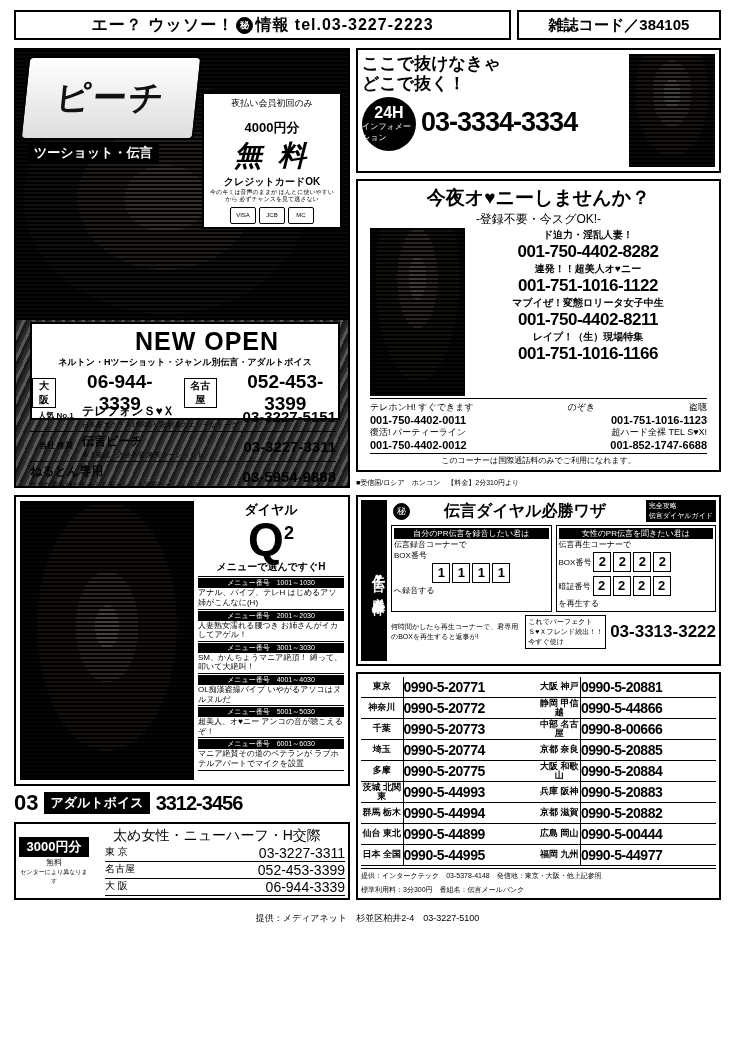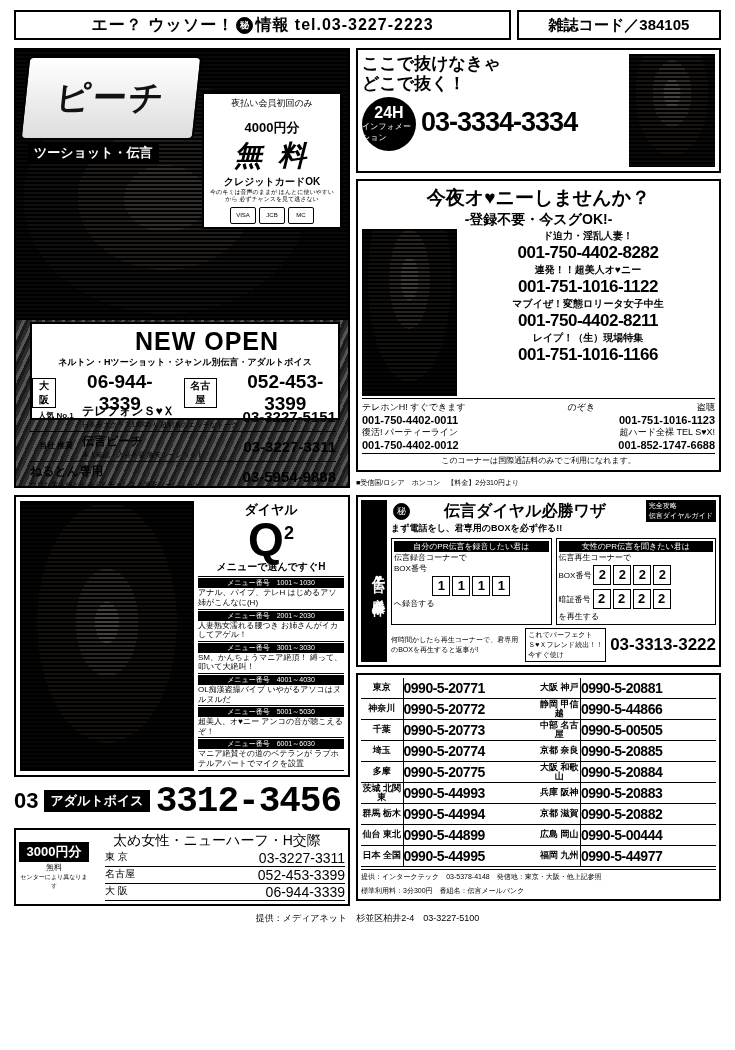--- a/index.html
+++ b/index.html
@@ -54,23 +54,23 @@
   .nuke{height:125px;padding:4px;display:flex;}
   .nuke-left{flex:1;}
   .nuke-head{font-size:17px;font-weight:bold;line-height:1.15;}
   .b24{width:54px;height:54px;border-radius:50%;background:#000;color:#fff;display:flex;flex-direction:column;align-items:center;justify-content:center;font-size:8px;margin-top:4px;}
   .b24 b{font-size:16px;line-height:1;}
   .nuke-tel{font-size:27px;font-weight:bold;letter-spacing:-1px;}
   .nuke-photo{width:86px;margin-left:4px;
       background:radial-gradient(ellipse at 50% 35%, #e8ded3 0 14%, #9b8878 14% 32%, #4b4039 32% 60%, #222 60% 100%),
                  repeating-linear-gradient(#000 0 2px,#4a4a4a 2px 4px);
       background-blend-mode:multiply;}
-  .onee{flex:1;padding:4px 4px;display:flex;flex-direction:column;}
+  .onee{flex:1;padding:4px 12px;display:flex;flex-direction:column;}
   .onee-title{font-size:19px;font-weight:bold;text-align:center;}
-  .onee-sub{font-size:14px;font-weight:bold;text-align:center;}
+  .onee-sub{font-size:12px;font-weight:normal;text-align:center;}
   .onee-body{display:flex;flex:1;}
   .onee-photo{width:95px;
      background:radial-gradient(ellipse at 50% 30%, #ded2c4 0 13%, #97836f 13% 30%, #463c33 30% 62%, #1c1a18 62% 100%),
                 repeating-linear-gradient(#000 0 2px,#474747 2px 4px);
      background-blend-mode:multiply;}
   .onee-lines{flex:1;padding-left:4px;text-align:center;}
   .onee-lines .lbl{font-size:10px;font-weight:bold;}
   .onee-lines .num{font-size:17px;font-weight:bold;letter-spacing:-0.5px;}
   .onee-foot{border-top:1px solid #000;margin-top:2px;padding-top:2px;font-size:9px;}
   .ff{display:flex;justify-content:space-between;}
@@ -88,21 +88,21 @@
   .dial-right{flex:1;padding-left:4px;}
   .dial-title{font-size:13px;font-weight:bold;text-align:center;}
   .dial-q{font-size:46px;font-weight:bold;text-align:center;line-height:0.9;}
   .dial-q sup{font-size:18px;}
   .dial-menu{font-size:10px;font-weight:bold;text-align:center;border-bottom:1px solid #000;padding-bottom:2px;}
   .mitem{border-bottom:1px solid #000;padding:1px 0;}
   .mhead{background:#000;color:#fff;font-size:7px;text-align:center;}
   .mtxt{font-size:8px;line-height:1.2;}
   .dial-03{font-size:22px;font-weight:bold;}
   .dial-adult{background:#000;color:#fff;font-size:13px;font-weight:bold;padding:2px 6px;}
-  .dial-num{font-size:36px;font-weight:bold;letter-spacing:-1px;font-family:Liberation Mono, monospace;}
+  .dial-num{font-size:20px;font-weight:bold;letter-spacing:-1px;}
   .heart{flex:0 0 auto;border:2px solid #000;height:78px;display:flex;align-items:center;padding:3px;box-sizing:border-box;}
   .heart-badge{width:70px;text-align:center;font-size:8px;}
   .heart-badge .hb{background:#000;color:#fff;font-size:13px;font-weight:bold;padding:1px 2px;display:block;}
   .heart-mid{flex:1;}
   .heart-title{font-size:14px;font-weight:normal;text-align:center;}
   .heart-rows{font-size:14px;font-weight:normal;margin-left:16px;}
   .hrow{display:flex;justify-content:space-between;border-bottom:1px solid #000;}
   .hrow span:first-child{font-size:10px;width:46px;}
   
   .low-right{flex:1;display:flex;flex-direction:column;gap:6px;}
@@ -349,21 +349,20 @@
     <div class="low-right">
       <div class="waza">
         <div class="waza-side">伝言♥必勝条件</div>
         <div class="waza-main">
           <div style="display:flex;align-items:center;gap:4px;">
             <span class="maru">秘</span>
             <span class="waza-title">伝言ダイヤル必勝ワザ</span>
             <span style="margin-left:auto;font-size:7px;background:#000;color:#fff;padding:1px 3px;white-space:pre-line">完全攻略
 伝言ダイヤルガイド</span>
           </div>
-          <div class="waza-sub">まず電話をし、君専用のBOXを必ず作る!!</div>
           <div class="waza-cols">
             <div class="wcol">
               <div class="wcol-h">自分のPR伝言を録音したい君は</div>
               <div class="wcol-t">伝言録音コーナーで</div>
               <div class="wcol-t">BOX番号</div>
               <div class="digits">
                 <div class="dg">1</div>
                 <div class="dg">1</div>
                 <div class="dg">1</div>
                 <div class="dg">1</div>
@@ -419,21 +418,21 @@
             <td class="n">0990-5-20772</td>
             <td class="p">静岡
 甲信越</td>
             <td class="n">0990-5-44866</td>
           </tr>
           <tr>
             <td class="p">千葉</td>
             <td class="n">0990-5-20773</td>
             <td class="p">中部
 名古屋</td>
-            <td class="n">0990-5-00505</td>
+            <td class="n">0990-8-00666</td>
           </tr>
           <tr>
             <td class="p">埼玉</td>
             <td class="n">0990-5-20774</td>
             <td class="p">京都
 奈良</td>
             <td class="n">0990-5-20885</td>
           </tr>
           <tr>
             <td class="p">多摩</td>

